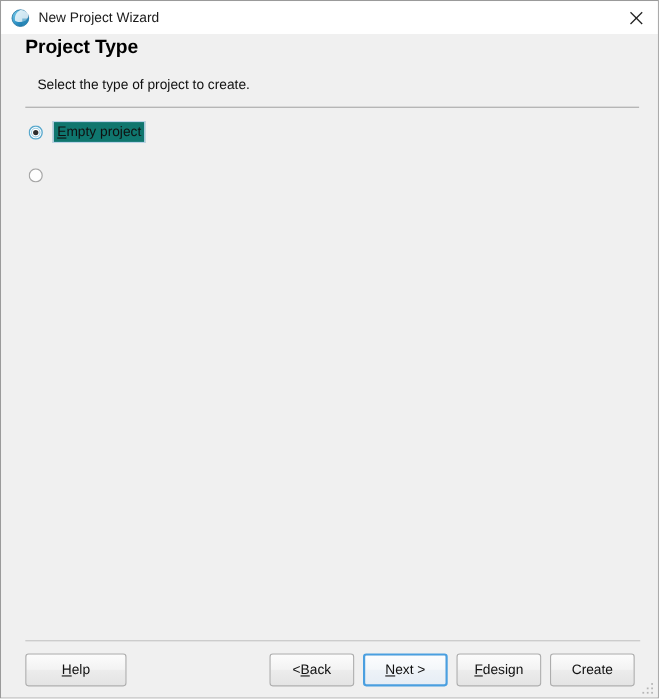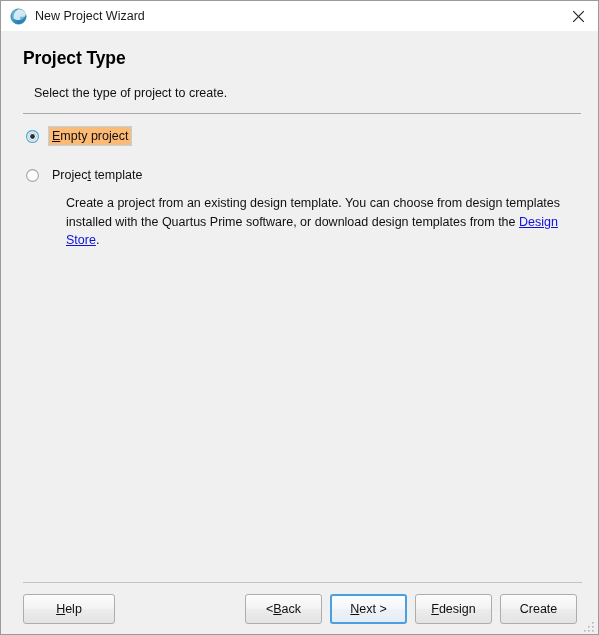--- a/index.html
+++ b/index.html
@@ -70,21 +70,21 @@
     background: #f0f0f0;
     position: relative;
     padding: 0 20px;
     box-sizing: border-box;
   }
 
   .page-title {
     font-size: 17.5px;
     font-weight: bold;
     color: #000000;
-    margin: 17px 0 0 2px;
+    margin: 1px 0 0 2px;
     letter-spacing: -0.1px;
   }
 
   .page-subtitle {
     font-size: 12.5px;
     color: #101010;
     margin: 17px 0 0 13px;
   }
 
   .hr {
@@ -115,21 +115,21 @@
   .option-label {
     font-size: 12.5px;
     color: #101010;
     line-height: 16px;
     padding: 2px 4px 2px 4px;
     position: relative;
     top: -1px;
   }
   .option-label.focused {
     border: 1px solid #b9d3e8;
-    background: #fdba74;
+    background: #0f766e;
     padding: 1px 3px 1px 3px;
   }
   .mnem {
     text-decoration: underline;
   }
 
   .option-desc {
     font-size: 12.5px;
     color: #101010;
     line-height: 18.5px;
@@ -252,23 +252,21 @@
       </div>
 
       <div class="spacer-between"></div>
 
       <div class="option-row">
         <span class="radio">
           <svg width="13" height="13" viewBox="0 0 13 13">
             <circle cx="6.5" cy="6.5" r="5.9" fill="#fdfdfd" stroke="#a6a6a6" stroke-width="1.15"></circle>
           </svg>
         </span>
-        <span class="option-label"><span>Projec</span><span class="mnem">t</span><span> template</span></span>
       </div>
-      <div class="option-desc second"><span>Create a project from an existing design template. You can choose from design templates installed with the Quartus Prime software, or download design templates from the </span><span class="link">Design Store</span><span>.</span></div>
 
     </div>
   </div>
 
   <div class="bottombar">
     <div class="bottom-hr"></div>
     <div class="buttons">
 
       <div class="btn help">
           <span></span>

